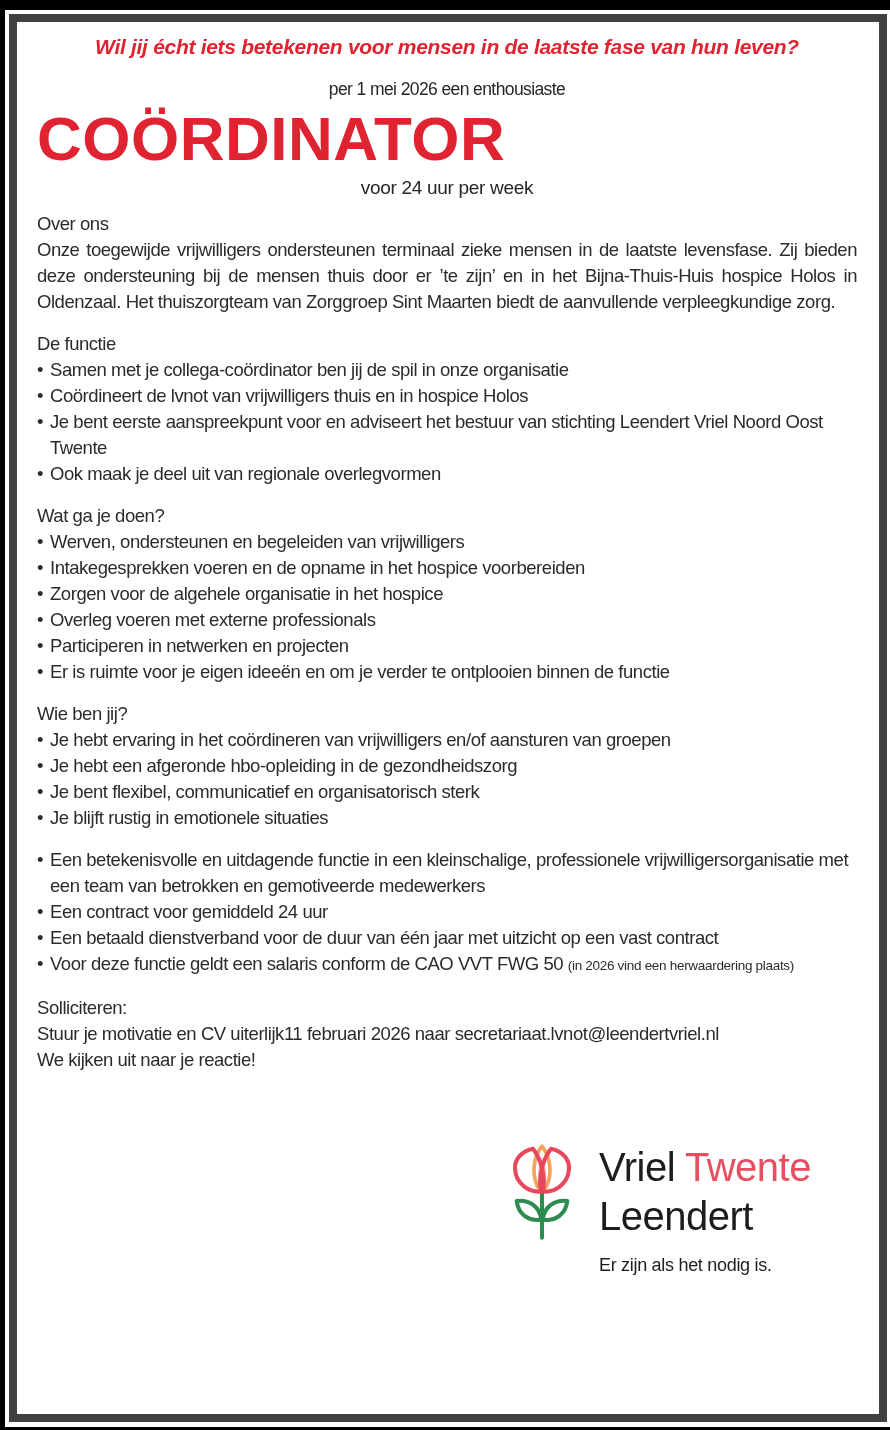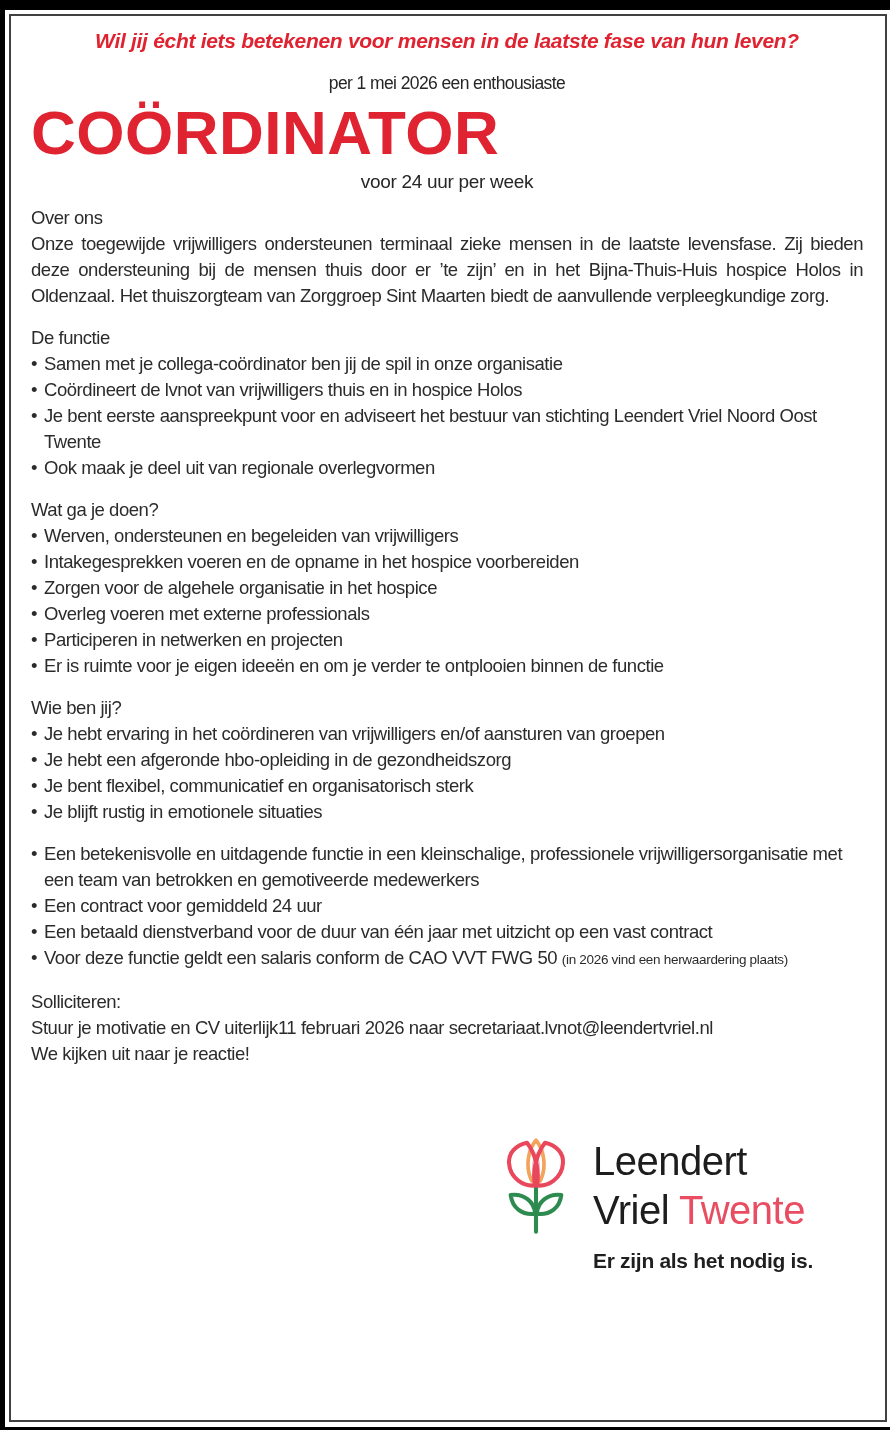--- a/index.html
+++ b/index.html
@@ -10,21 +10,21 @@
     color:#2b2b2b;
     position:relative;
     overflow:hidden;
   }
   .page{
     position:absolute;left:5px;top:10px;right:0;bottom:3px;
     background:#ffffff;
   }
   .red-frame{
     position:absolute;left:4px;top:4px;right:3px;bottom:5px;
-    border:2px solid #404040;
+    border:8px solid #404040;
   }
   .content{
     position:absolute;left:6px;top:6px;right:6px;bottom:6px;
     padding:4px 16px 0 14px;
   }
   .question{
     margin-top:0;
     text-align:center;
     font-size:21px;line-height:30px;
     font-weight:700;font-style:italic;
@@ -54,21 +54,21 @@
   .footer{margin-top:18px;display:flex;}
   .f-left{width:424px;flex:0 0 424px;font-size:19.5px;line-height:31px;letter-spacing:-0.2px;color:#262626;}
   .f-info{text-align:justify;}
   .f-dates{margin-top:12px;}
   .f-dates div{white-space:nowrap;}
   .f-right{flex:1;padding-left:44px;padding-top:52px;}
   .logo-row{display:flex;align-items:center;}
   .logo-icon{width:74px;height:98px;flex:0 0 74px;}
   .logo-name{margin-left:20px;font-size:40px;line-height:49px;color:#1d1d1d;letter-spacing:-0.5px;}
   .logo-accent{color:#e94d62;}
-  .logo-tagline{margin-left:94px;margin-top:14px;font-size:21px;font-weight:700;color:#1f1f1f;letter-spacing:-0.3px;}
+  .logo-tagline{margin-left:94px;margin-top:14px;font-size:18px;font-weight:400;color:#1f1f1f;letter-spacing:-0.3px;}
 </style>
 </head>
 <body>
 
 <div class="page">
   <div class="red-frame">
     <div class="content">
 
       <div class="question">Wil jij écht iets betekenen voor mensen in de laatste fase van hun leven?</div>
 
@@ -191,22 +191,22 @@
                 <path d="M45,18 C39,28 38,42 45,52 C52,42 51,28 45,18 Z" fill="#f6c2ca" stroke="none"></path>
                 <path d="M45,4 C35,16 32,36 39,52 C41,57 49,57 51,52 C58,36 55,16 45,4 Z" stroke="#f3a35b" stroke-width="4.5"></path>
                 <path d="M45,60 L45,116" stroke="#2e8b4f" stroke-width="5"></path>
                 <path d="M44,94 C28,96 16,87 14,71 C30,69 43,79 44,94 Z" stroke="#2e8b4f" stroke-width="5" fill="#ffffff"></path>
                 <path d="M46,94 C62,96 74,87 76,71 C60,69 47,79 46,94 Z" stroke="#2e8b4f" stroke-width="5" fill="#ffffff"></path>
                 <path d="M46,59 C30,62 13,50 12,32 C11,20 20,10 34,7 C44,20 50,42 46,59 Z" stroke="#e8475c" stroke-width="5"></path>
                 <path d="M44,59 C60,62 77,50 78,32 C79,20 70,10 56,7 C46,20 40,42 44,59 Z" stroke="#e8475c" stroke-width="5"></path>
               </g>
             </svg>
             <div class="logo-name">
+              <div><span>Vriel </span><span class="logo-accent">Twente</span></div>
               <div>Leendert</div>
-              <div><span>Vriel </span><span class="logo-accent">Twente</span></div>
             </div>
           </div>
           <div class="logo-tagline">Er zijn als het nodig is.</div>
         </div>
       </div>
 
     </div>
   </div>
 </div>
 

